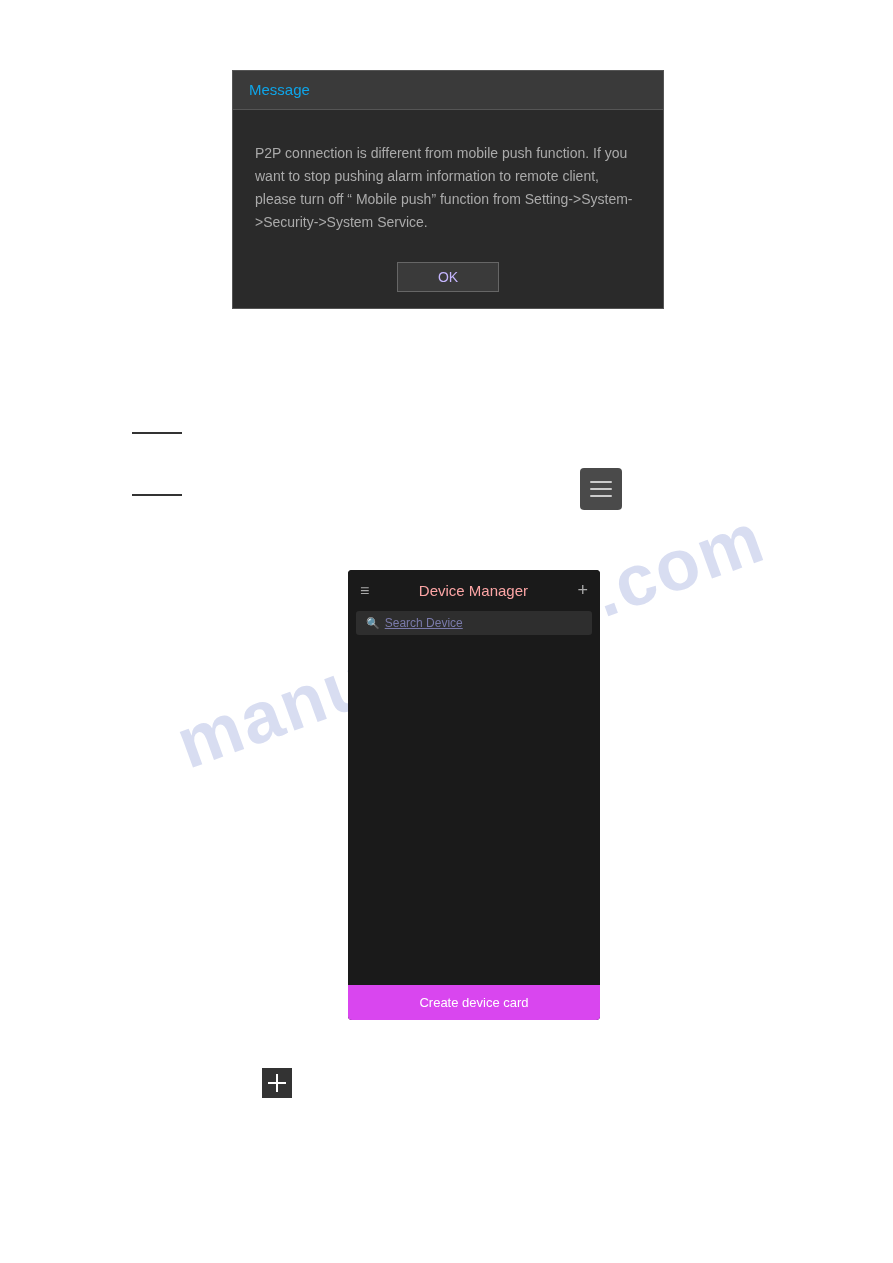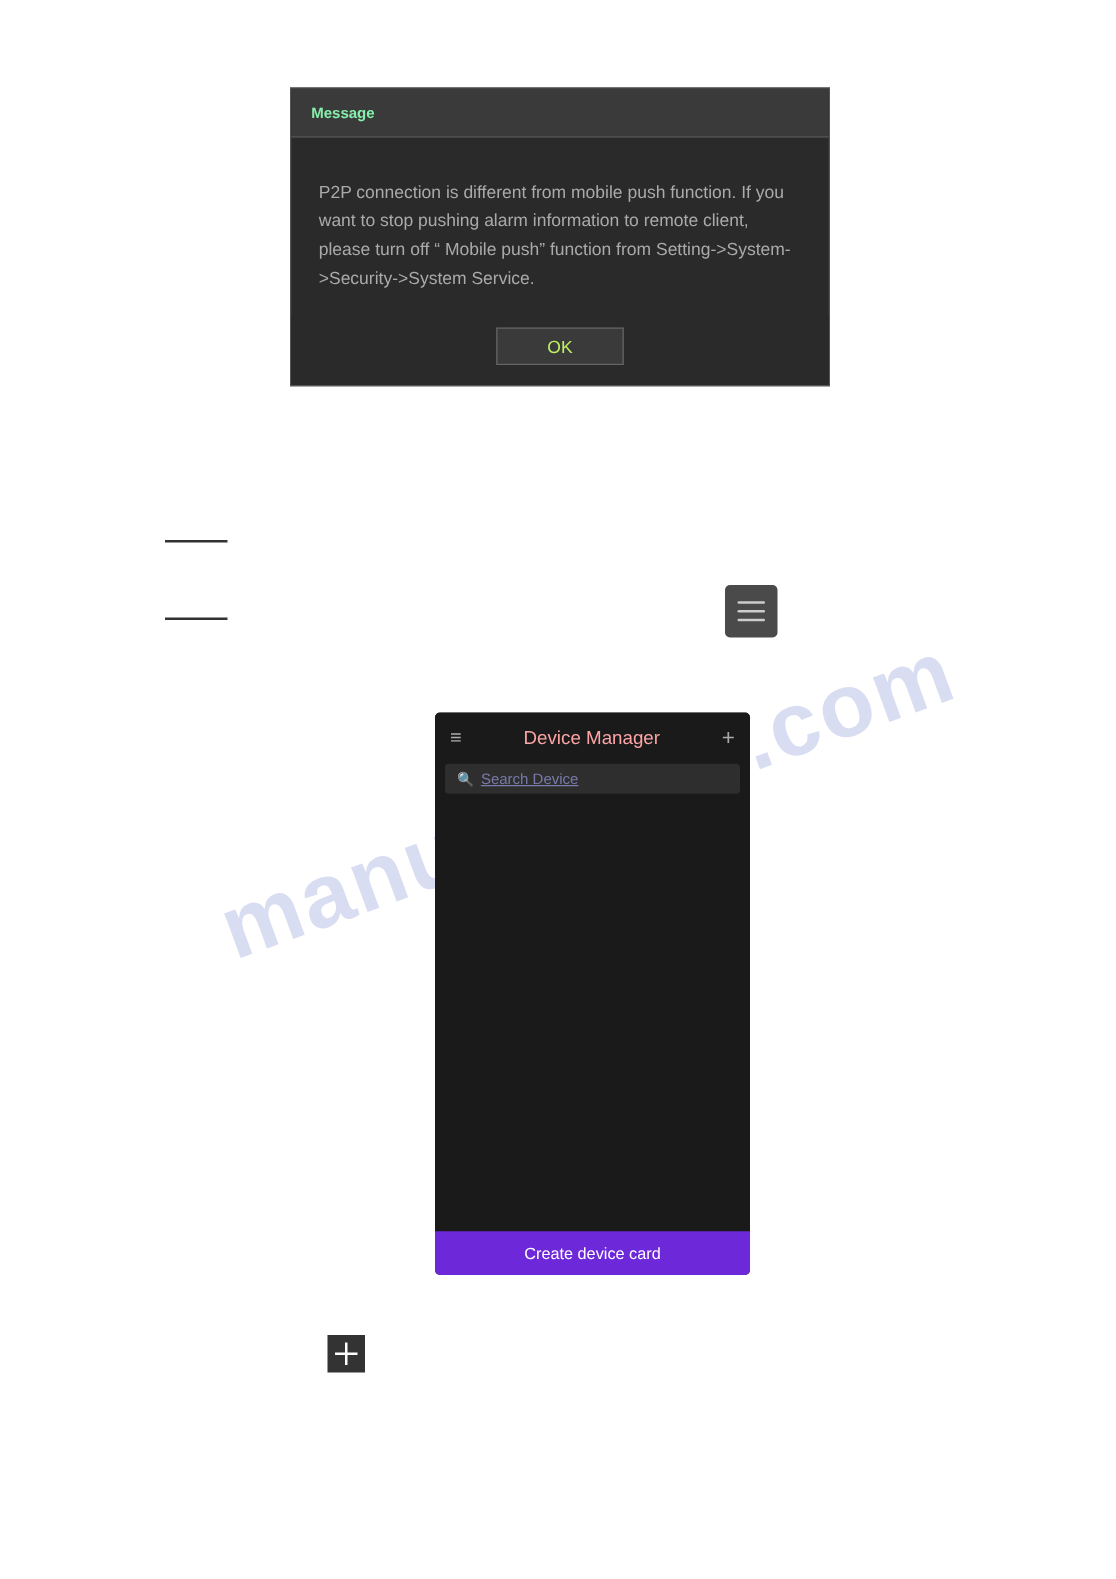--- a/index.html
+++ b/index.html
@@ -27,23 +27,23 @@
       border: 1px solid #555;
     }
 
     .message-header {
       background: #3a3a3a;
       padding: 10px 16px;
       border-bottom: 1px solid #555;
     }
 
     .message-header-text {
-      color: #86efac;
-      font-size: 12px;
-      font-weight: bold;
+      color: #0ea5e9;
+      font-size: 15px;
+      font-weight: normal;
     }
 
     .message-body {
       padding: 20px 22px 18px 22px;
       margin-top: 12px;
     }
 
     .message-text {
       color: #aaaaaa;
       font-size: 14px;
@@ -52,21 +52,21 @@
 
     .message-footer {
       padding: 10px 0 16px 0;
       display: flex;
       justify-content: center;
       background: #2a2a2a;
     }
 
     .ok-button {
       background: #3a3a3a;
-      color: #bef264;
+      color: #c4b5fd;
       border: 1px solid #666;
       padding: 6px 40px;
       font-size: 14px;
       cursor: pointer;
     }
 
     
     .watermark {
       position: absolute;
       top: 360px;
@@ -192,21 +192,21 @@
       font-size: 12px;
       text-decoration: underline;
     }
 
     .phone-content-area {
       flex: 1;
       background: #1a1a1a;
     }
 
     .phone-footer-button {
-      background: #6d28d9;
+      background: #d946ef;
       color: #ffffff;
       text-align: center;
       padding: 10px;
       font-size: 13px;
       cursor: pointer;
     }
 
     
     .plus-icon-container {
       position: absolute;

